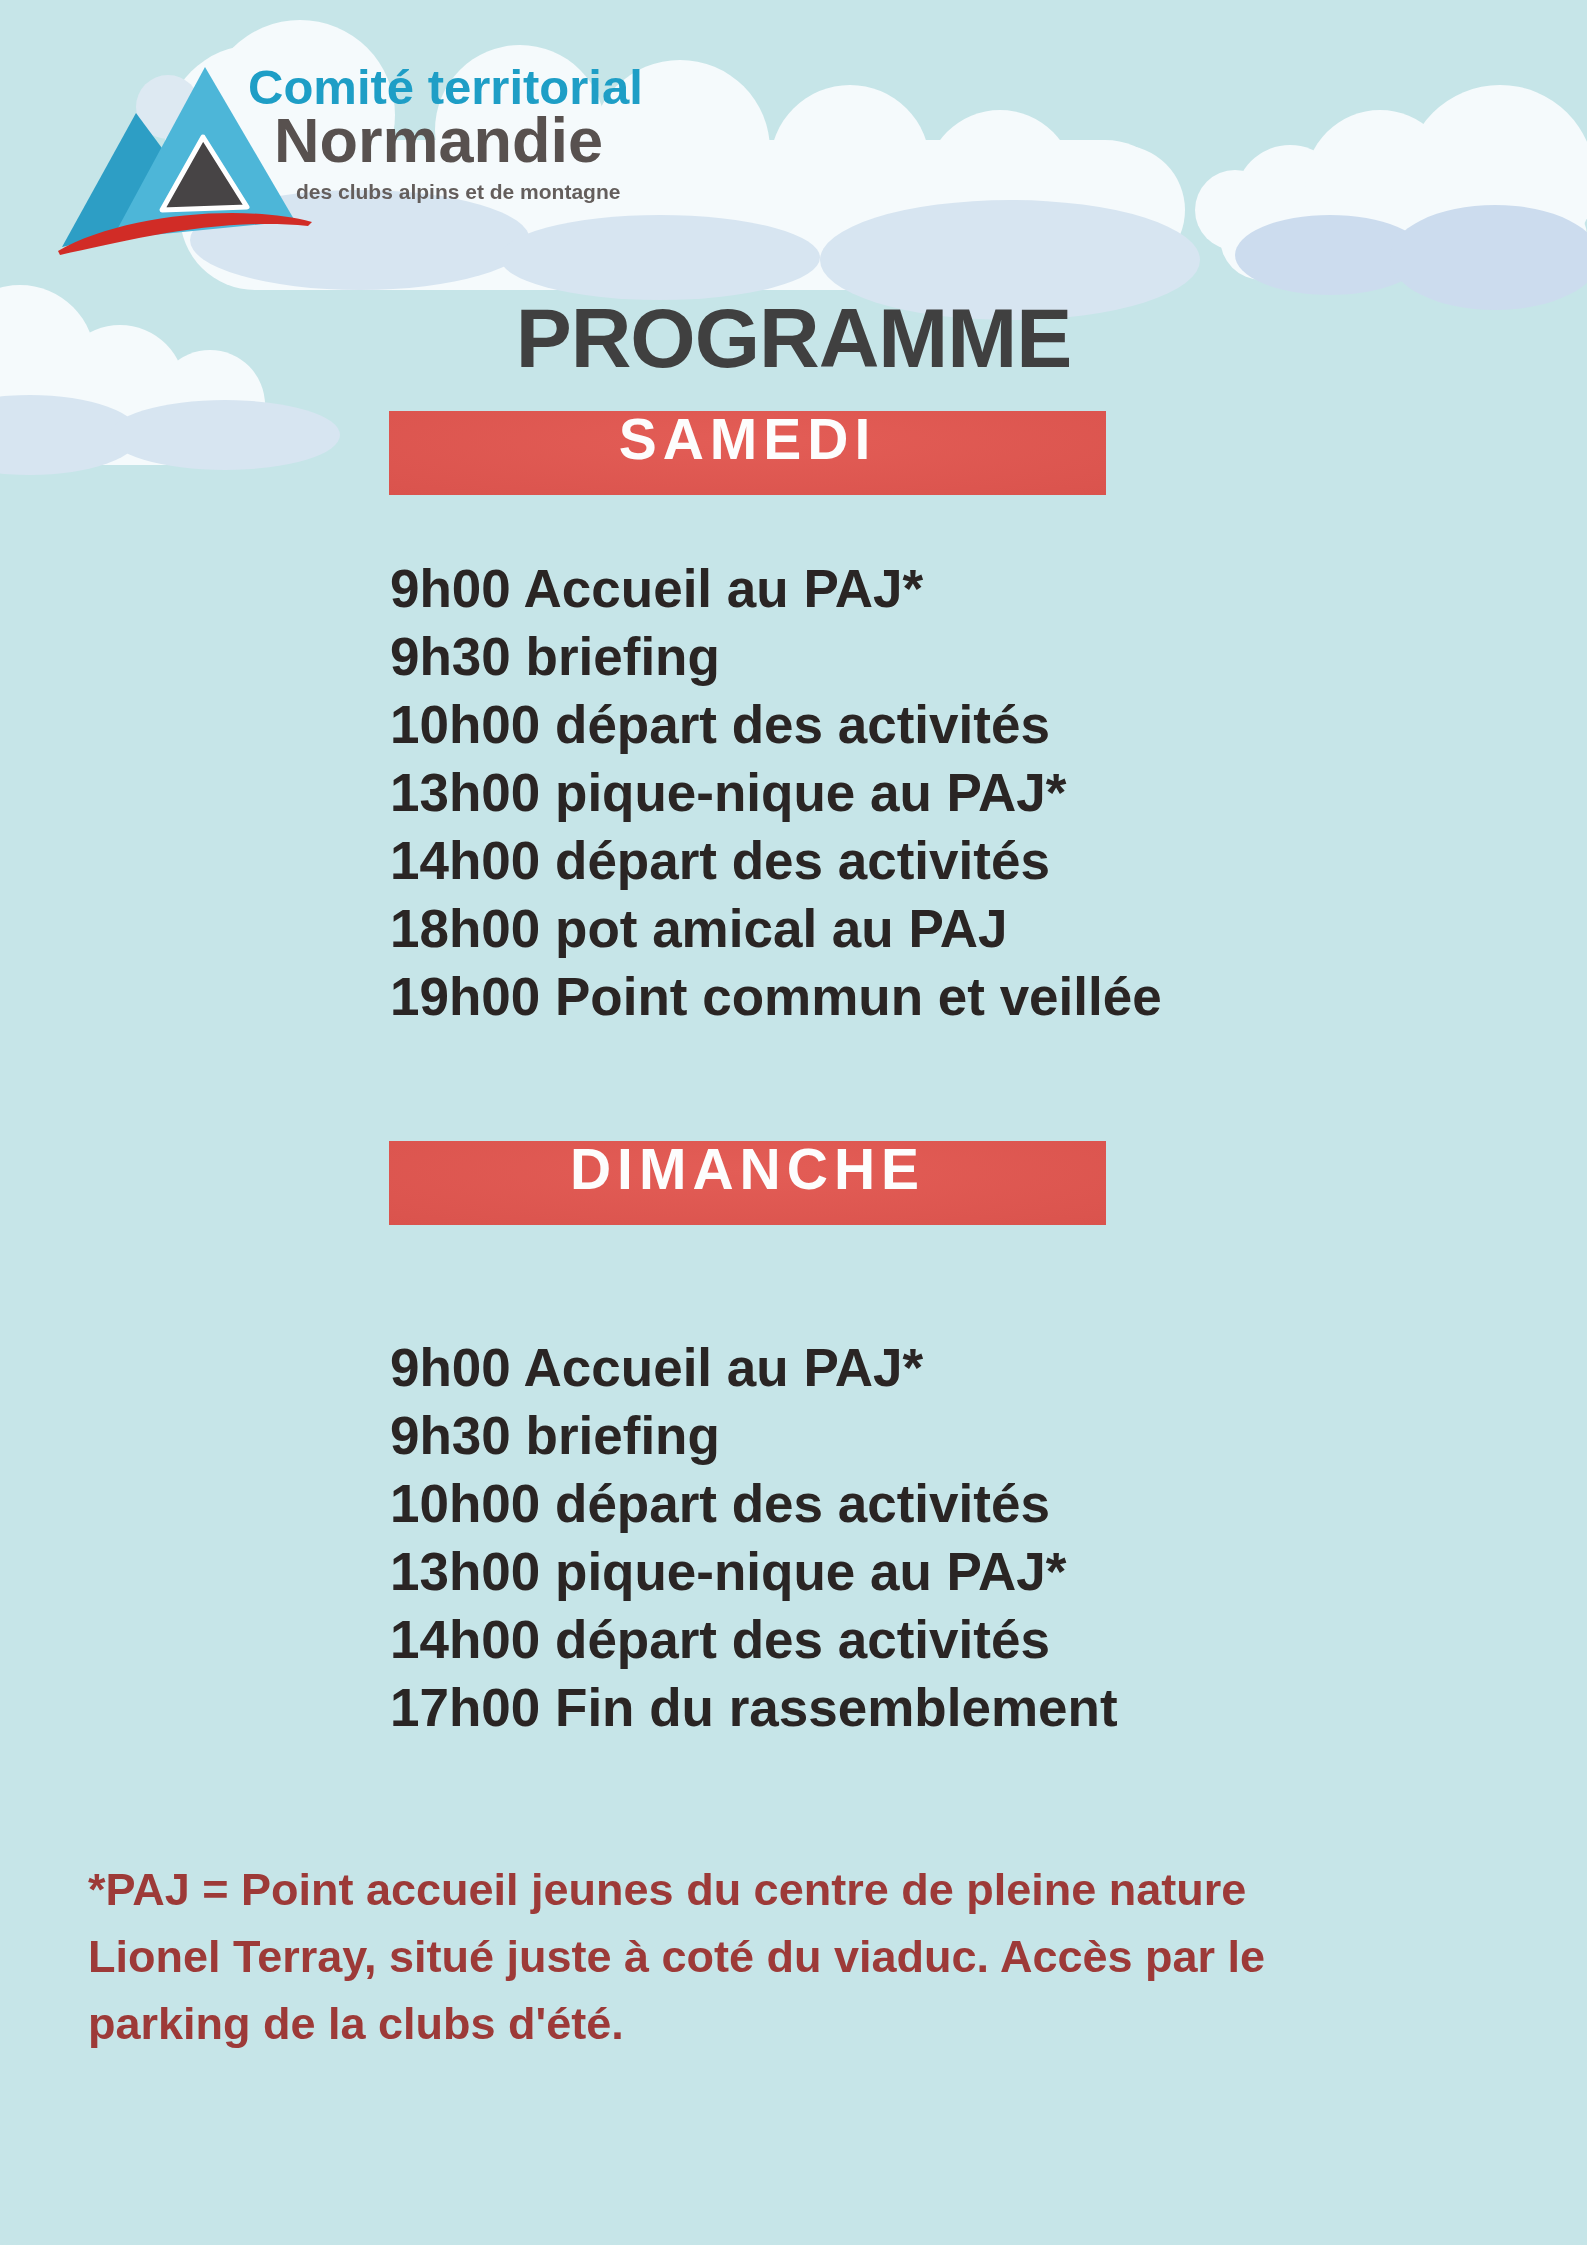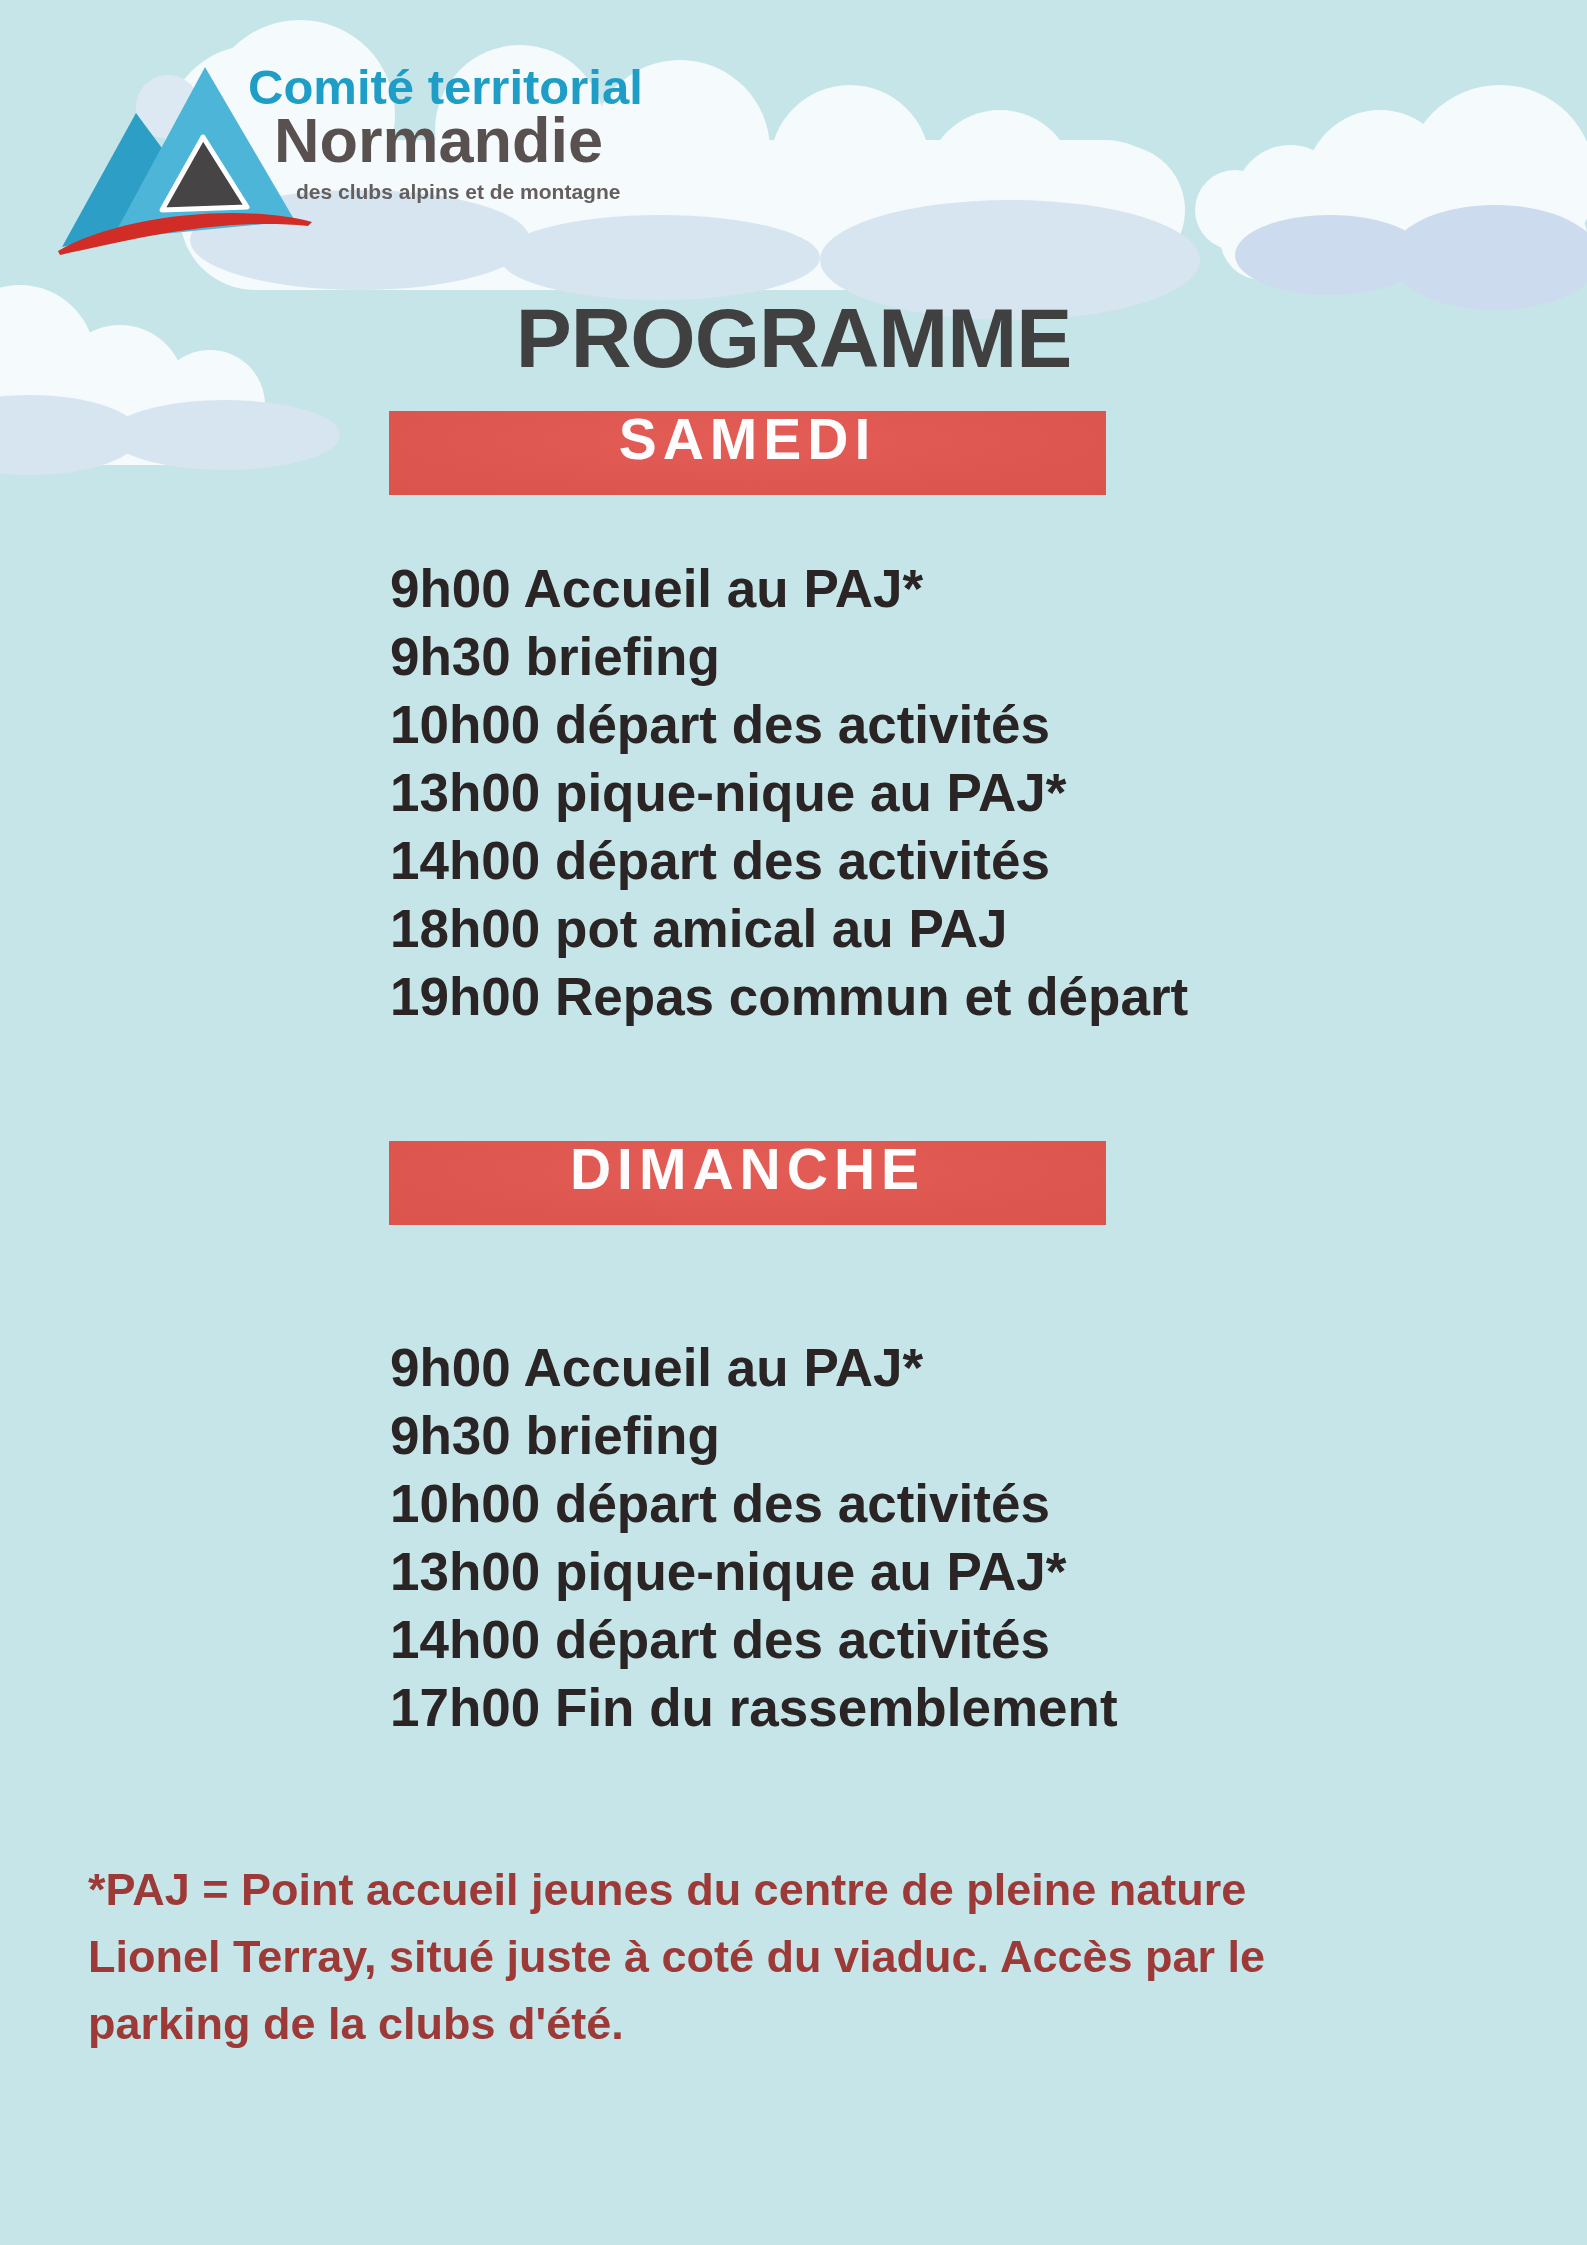--- a/index.html
+++ b/index.html
@@ -105,21 +105,21 @@
   <div class="banner samedi">
     <span>SAMEDI</span>
   </div>
   <div class="sched sat">
     <div>9h00 Accueil au PAJ*</div>
     <div>9h30 briefing</div>
     <div>10h00 départ des activités</div>
     <div>13h00 pique-nique au PAJ*</div>
     <div>14h00 départ des activités</div>
     <div>18h00 pot amical au PAJ</div>
-    <div>19h00 Repas commun et départ</div>
+    <div>19h00 Point commun et veillée</div>
   </div>
 
   <div class="banner dimanche">
     <span>DIMANCHE</span>
   </div>
   <div class="sched sun">
     <div>9h00 Accueil au PAJ*</div>
     <div>9h30 briefing</div>
     <div>10h00 départ des activités</div>
     <div>13h00 pique-nique au PAJ*</div>

